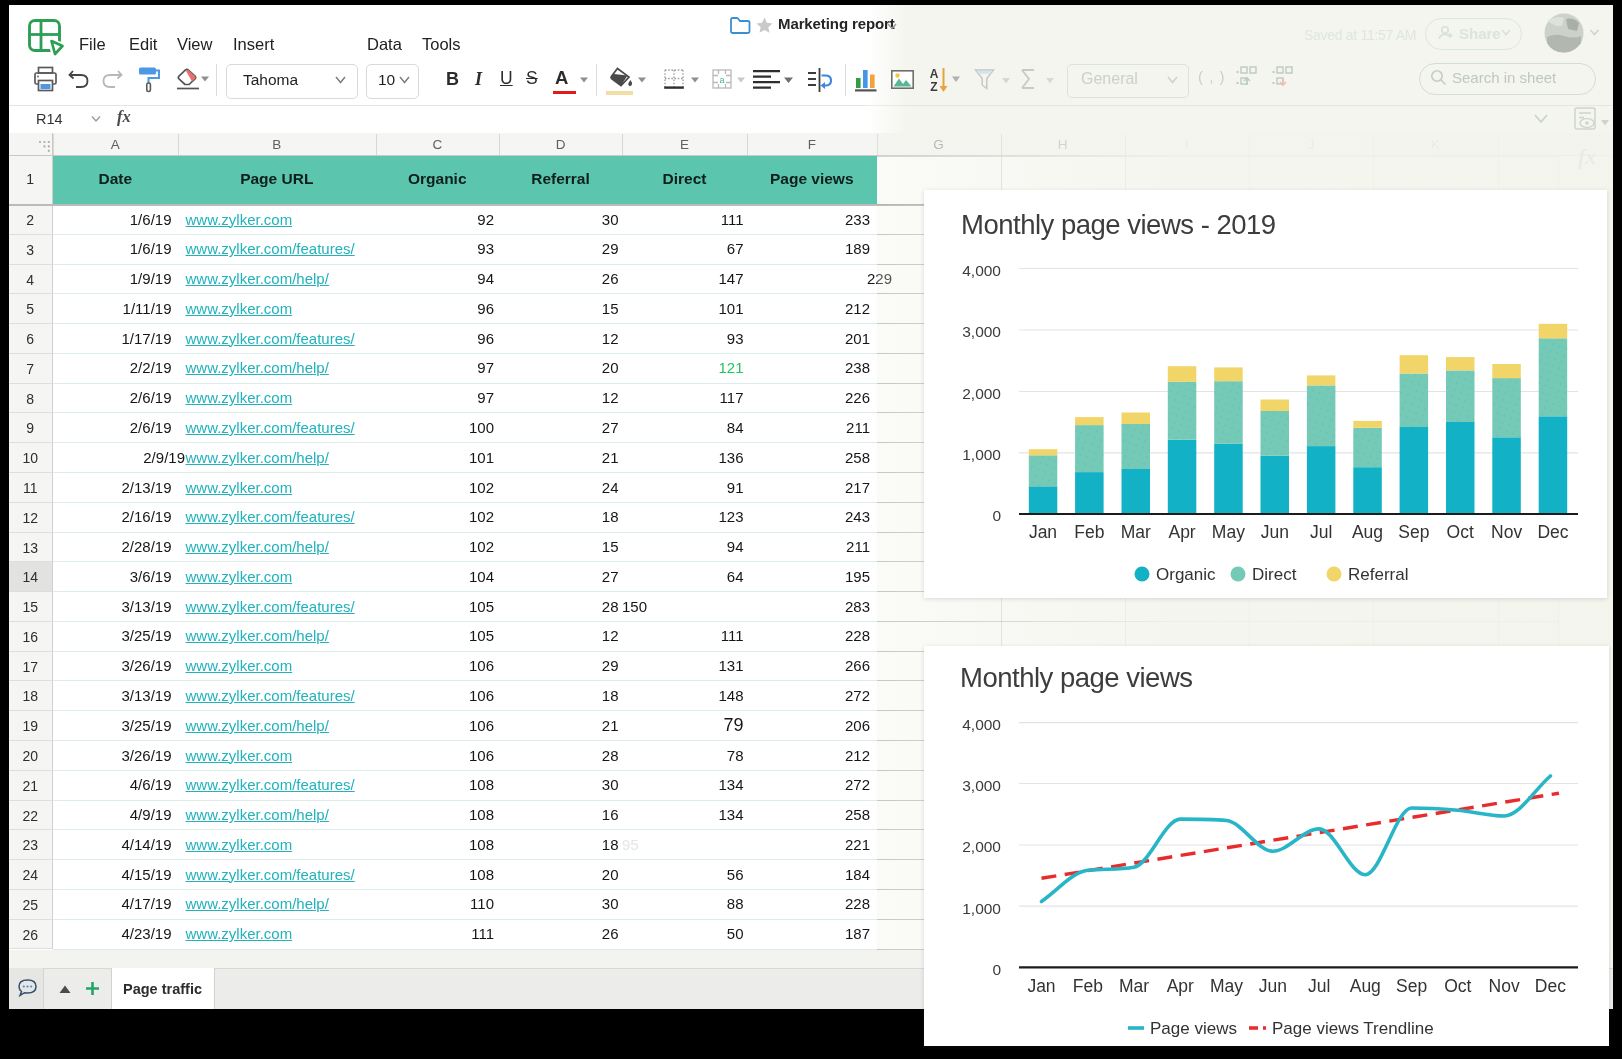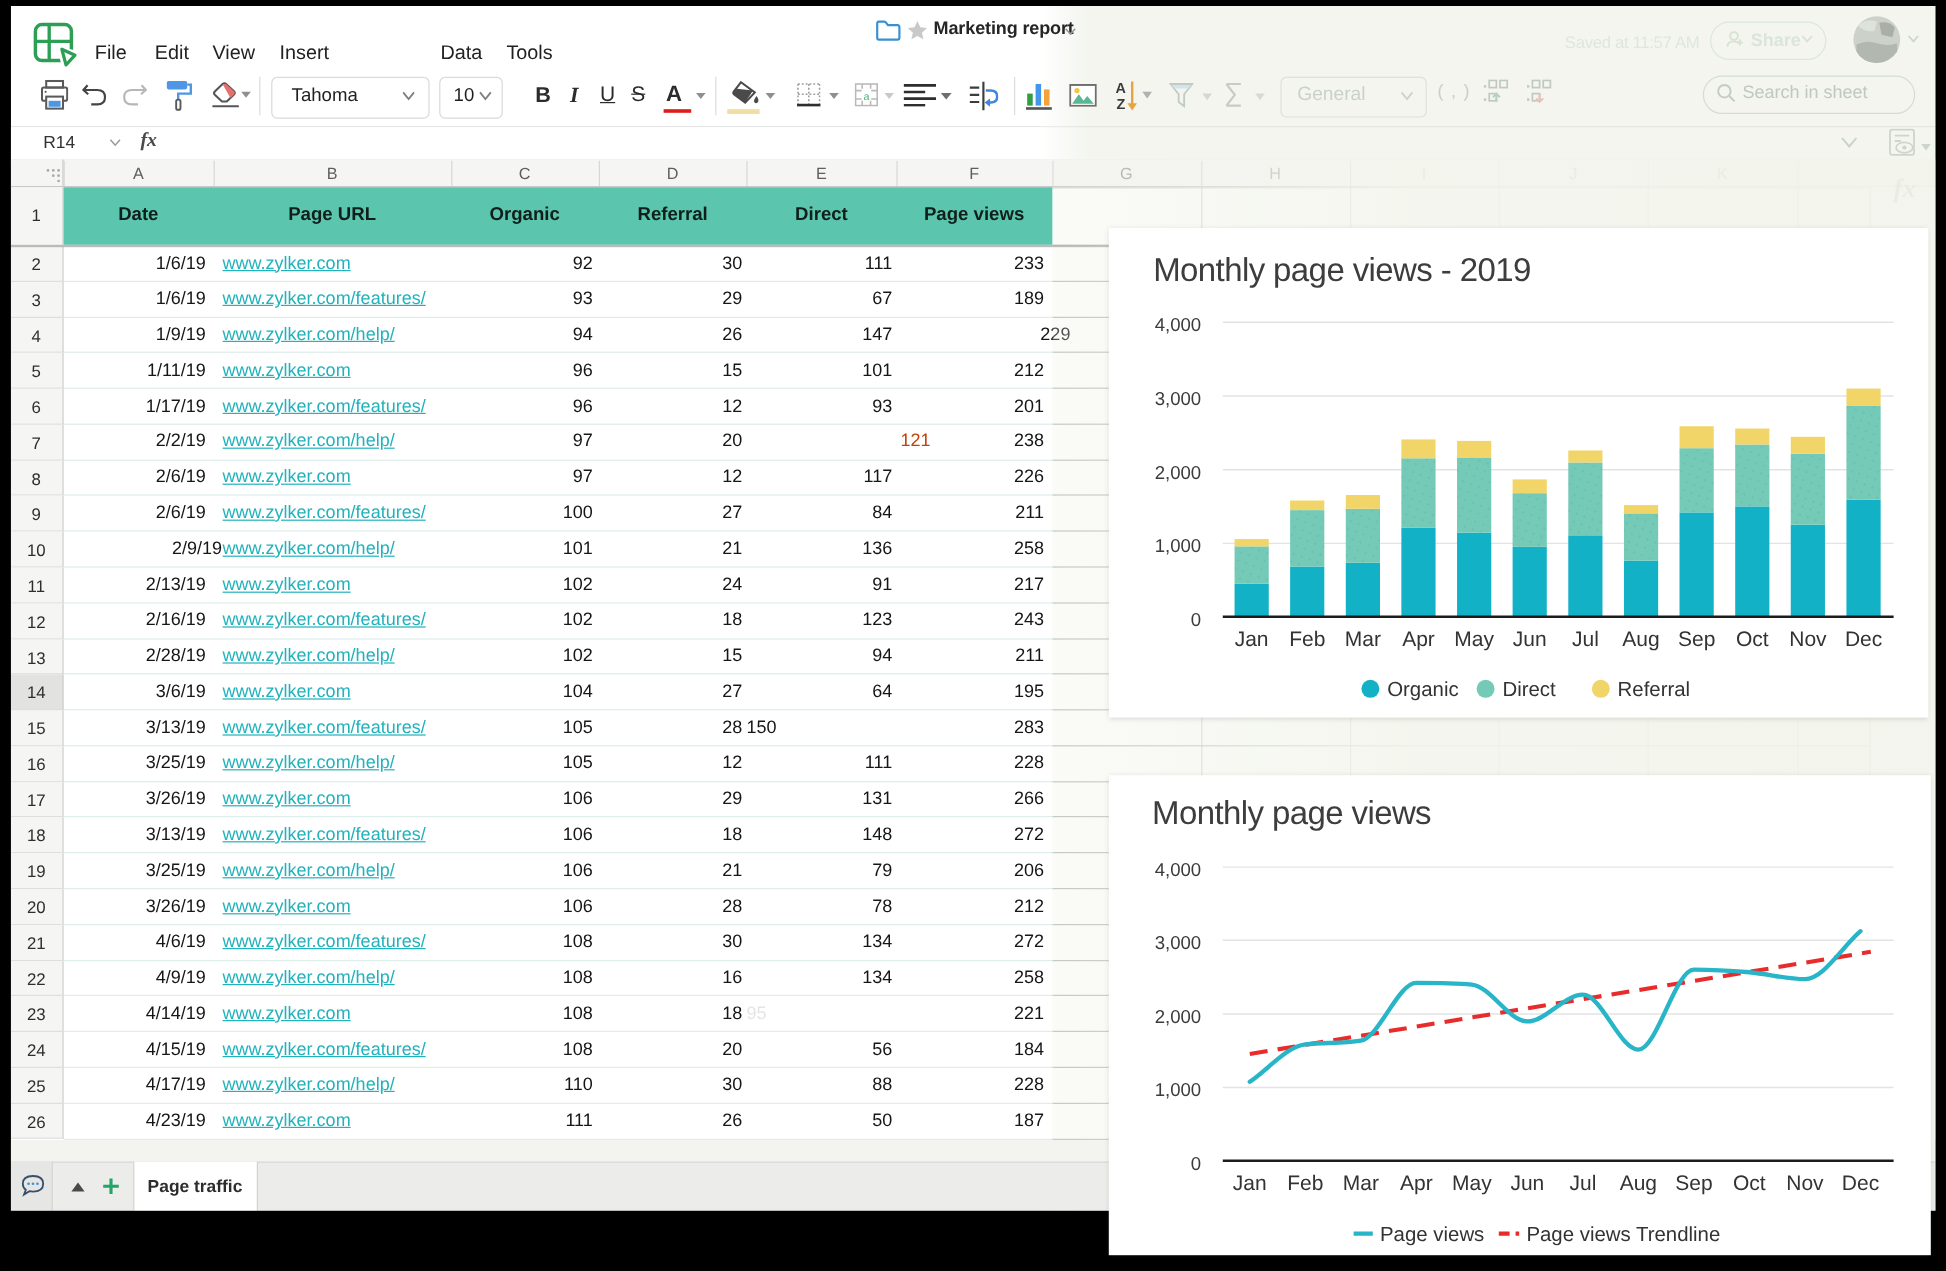--- a/index.html
+++ b/index.html
@@ -391,21 +391,21 @@
 <div class="abs" style="left:185.5px;top:329.62px;font-size:15px;color:#21b2bc;line-height:17px;white-space:nowrap;text-decoration:underline;">www.zylker.com/features/</div>
 <div class="abs" style="left:375.5px;top:329.62px;font-size:15px;color:#161616;line-height:17px;white-space:nowrap;width:118.5px;text-align:right;">96</div>
 <div class="abs" style="left:499px;top:329.62px;font-size:15px;color:#161616;line-height:17px;white-space:nowrap;width:119.5px;text-align:right;">12</div>
 <div class="abs" style="left:622px;top:329.62px;font-size:15px;color:#161616;line-height:17px;white-space:nowrap;width:121.5px;text-align:right;">93</div>
 <div class="abs" style="left:747px;top:329.62px;font-size:15px;color:#161616;line-height:17px;white-space:nowrap;width:123.0px;text-align:right;">201</div>
 <div class="abs" style="left:52.5px;top:382.67999999999995px;width:824.0px;height:1px;background:#ddedea;"></div>
 <div class="abs" style="left:52.5px;top:359.4px;font-size:15px;color:#161616;line-height:17px;white-space:nowrap;width:119.0px;text-align:right;">2/2/19</div>
 <div class="abs" style="left:185.5px;top:359.4px;font-size:15px;color:#21b2bc;line-height:17px;white-space:nowrap;text-decoration:underline;">www.zylker.com/help/</div>
 <div class="abs" style="left:375.5px;top:359.4px;font-size:15px;color:#161616;line-height:17px;white-space:nowrap;width:118.5px;text-align:right;">97</div>
 <div class="abs" style="left:499px;top:359.4px;font-size:15px;color:#161616;line-height:17px;white-space:nowrap;width:119.5px;text-align:right;">20</div>
-<div class="abs" style="left:654px;top:359.4px;font-size:15px;color:#c2410c;line-height:17px;white-space:nowrap;width:121.5px;text-align:right;">121</div>
+<div class="abs" style="left:622px;top:359.4px;font-size:15px;color:#22c55e;line-height:17px;white-space:nowrap;width:121.5px;text-align:right;">121</div>
 <div class="abs" style="left:747px;top:359.4px;font-size:15px;color:#161616;line-height:17px;white-space:nowrap;width:123.0px;text-align:right;">238</div>
 <div class="abs" style="left:52.5px;top:412.4599999999999px;width:824.0px;height:1px;background:#ddedea;"></div>
 <div class="abs" style="left:52.5px;top:389.17999999999995px;font-size:15px;color:#161616;line-height:17px;white-space:nowrap;width:119.0px;text-align:right;">2/6/19</div>
 <div class="abs" style="left:185.5px;top:389.17999999999995px;font-size:15px;color:#21b2bc;line-height:17px;white-space:nowrap;text-decoration:underline;">www.zylker.com</div>
 <div class="abs" style="left:375.5px;top:389.17999999999995px;font-size:15px;color:#161616;line-height:17px;white-space:nowrap;width:118.5px;text-align:right;">97</div>
 <div class="abs" style="left:499px;top:389.17999999999995px;font-size:15px;color:#161616;line-height:17px;white-space:nowrap;width:119.5px;text-align:right;">12</div>
 <div class="abs" style="left:622px;top:389.17999999999995px;font-size:15px;color:#161616;line-height:17px;white-space:nowrap;width:121.5px;text-align:right;">117</div>
 <div class="abs" style="left:747px;top:389.17999999999995px;font-size:15px;color:#161616;line-height:17px;white-space:nowrap;width:123.0px;text-align:right;">226</div>
 <div class="abs" style="left:52.5px;top:442.2399999999999px;width:824.0px;height:1px;background:#ddedea;"></div>
 <div class="abs" style="left:52.5px;top:418.9599999999999px;font-size:15px;color:#161616;line-height:17px;white-space:nowrap;width:119.0px;text-align:right;">2/6/19</div>
@@ -475,21 +475,21 @@
 <div class="abs" style="left:185.5px;top:686.9799999999997px;font-size:15px;color:#21b2bc;line-height:17px;white-space:nowrap;text-decoration:underline;">www.zylker.com/features/</div>
 <div class="abs" style="left:375.5px;top:686.9799999999997px;font-size:15px;color:#161616;line-height:17px;white-space:nowrap;width:118.5px;text-align:right;">106</div>
 <div class="abs" style="left:499px;top:686.9799999999997px;font-size:15px;color:#161616;line-height:17px;white-space:nowrap;width:119.5px;text-align:right;">18</div>
 <div class="abs" style="left:622px;top:686.9799999999997px;font-size:15px;color:#161616;line-height:17px;white-space:nowrap;width:121.5px;text-align:right;">148</div>
 <div class="abs" style="left:747px;top:686.9799999999997px;font-size:15px;color:#161616;line-height:17px;white-space:nowrap;width:123.0px;text-align:right;">272</div>
 <div class="abs" style="left:52.5px;top:740.0399999999996px;width:824.0px;height:1px;background:#ddedea;"></div>
 <div class="abs" style="left:52.5px;top:716.7599999999996px;font-size:15px;color:#161616;line-height:17px;white-space:nowrap;width:119.0px;text-align:right;">3/25/19</div>
 <div class="abs" style="left:185.5px;top:716.7599999999996px;font-size:15px;color:#21b2bc;line-height:17px;white-space:nowrap;text-decoration:underline;">www.zylker.com/help/</div>
 <div class="abs" style="left:375.5px;top:716.7599999999996px;font-size:15px;color:#161616;line-height:17px;white-space:nowrap;width:118.5px;text-align:right;">106</div>
 <div class="abs" style="left:499px;top:716.7599999999996px;font-size:15px;color:#161616;line-height:17px;white-space:nowrap;width:119.5px;text-align:right;">21</div>
-<div class="abs" style="left:622px;top:716.7599999999996px;font-size:15px;color:#161616;line-height:17px;white-space:nowrap;width:121.5px;text-align:right;">79</div>
+<div class="abs" style="left:622px;top:716.7599999999996px;font-size:18px;color:#161616;line-height:17px;white-space:nowrap;width:121.5px;text-align:right;">79</div>
 <div class="abs" style="left:747px;top:716.7599999999996px;font-size:15px;color:#161616;line-height:17px;white-space:nowrap;width:123.0px;text-align:right;">206</div>
 <div class="abs" style="left:52.5px;top:769.8199999999996px;width:824.0px;height:1px;background:#ddedea;"></div>
 <div class="abs" style="left:52.5px;top:746.5399999999996px;font-size:15px;color:#161616;line-height:17px;white-space:nowrap;width:119.0px;text-align:right;">3/26/19</div>
 <div class="abs" style="left:185.5px;top:746.5399999999996px;font-size:15px;color:#21b2bc;line-height:17px;white-space:nowrap;text-decoration:underline;">www.zylker.com</div>
 <div class="abs" style="left:375.5px;top:746.5399999999996px;font-size:15px;color:#161616;line-height:17px;white-space:nowrap;width:118.5px;text-align:right;">106</div>
 <div class="abs" style="left:499px;top:746.5399999999996px;font-size:15px;color:#161616;line-height:17px;white-space:nowrap;width:119.5px;text-align:right;">28</div>
 <div class="abs" style="left:622px;top:746.5399999999996px;font-size:15px;color:#161616;line-height:17px;white-space:nowrap;width:121.5px;text-align:right;">78</div>
 <div class="abs" style="left:747px;top:746.5399999999996px;font-size:15px;color:#161616;line-height:17px;white-space:nowrap;width:123.0px;text-align:right;">212</div>
 <div class="abs" style="left:52.5px;top:799.5999999999996px;width:824.0px;height:1px;background:#ddedea;"></div>
 <div class="abs" style="left:52.5px;top:776.3199999999996px;font-size:15px;color:#161616;line-height:17px;white-space:nowrap;width:119.0px;text-align:right;">4/6/19</div>

